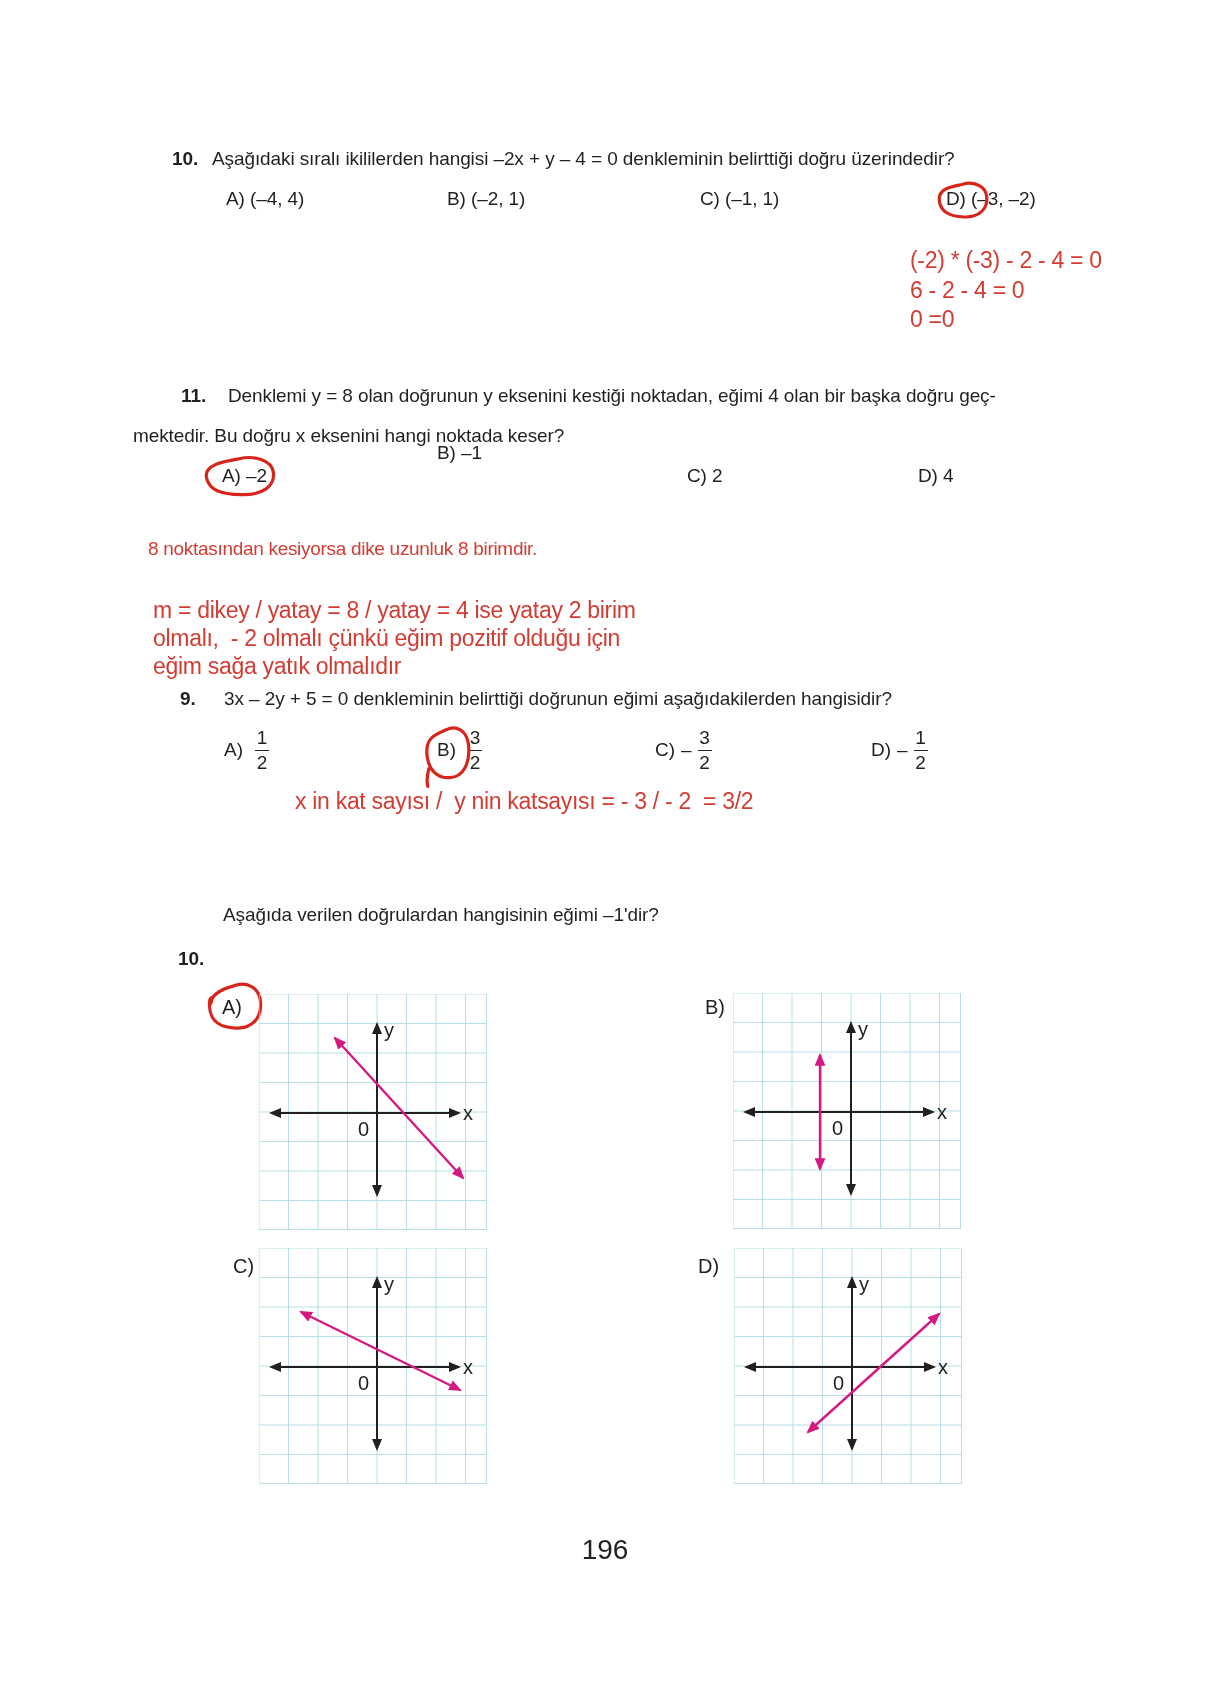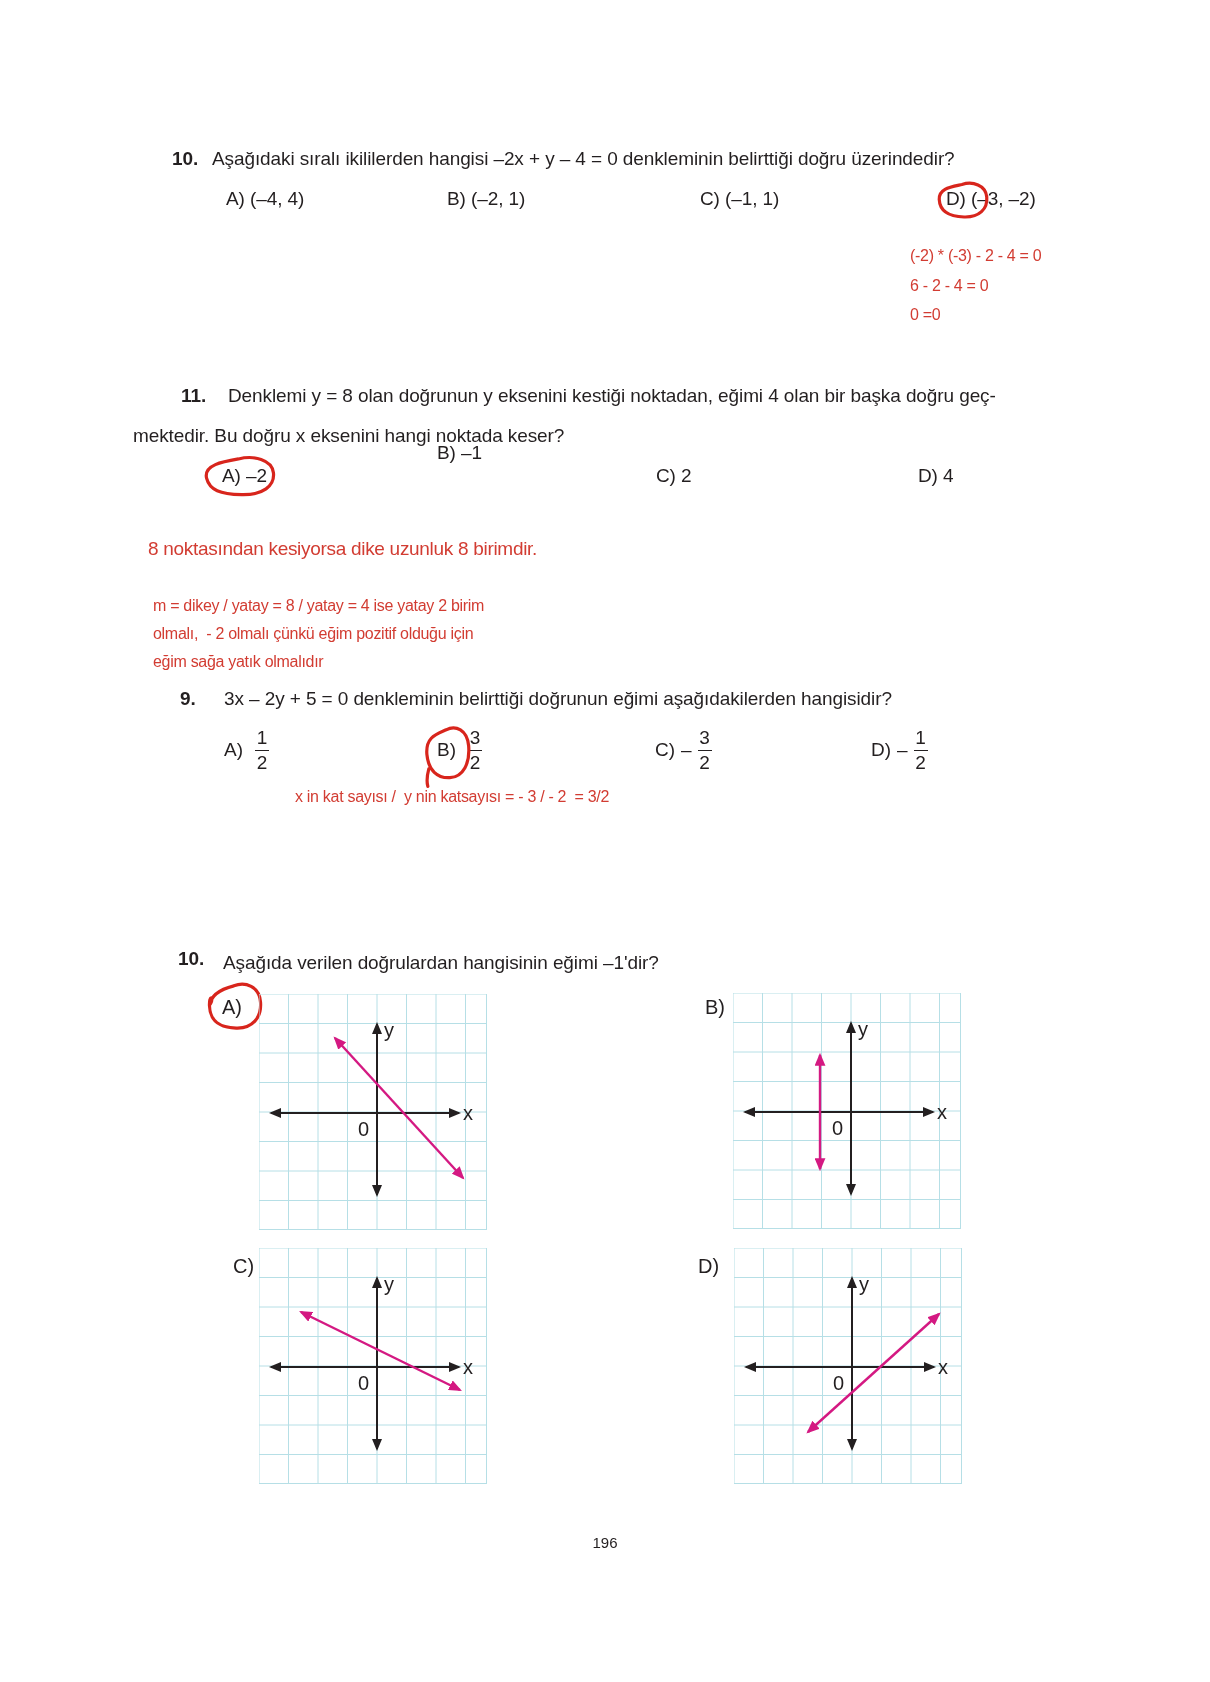--- a/index.html
+++ b/index.html
@@ -7,24 +7,24 @@
   body {
     position:relative;
     font-family:"Liberation Sans", sans-serif;
     color:var(--ink,#231f20);
     overflow:hidden;
   }
   .abs { position:absolute; white-space:pre; }
   .qnum  { font-size:19px; font-weight:bold; letter-spacing:-0.1px; }
   .qtext { font-size:19px; letter-spacing:-0.1px; }
   .opt   { font-size:19px; letter-spacing:-0.1px;text-align:center; }
-  .red   { color:var(--annotation-red,#d23c32); font-size:16px; letter-spacing:-0.3px; }
+  .red   { color:var(--annotation-red,#d23c32); font-size:23px; letter-spacing:-0.3px; }
   .red-lg{ font-size:19px; }
   .graph-label { font-size:20px; }
-  .pageno { font-size:15px; }
+  .pageno { font-size:28px; }
   .frac-opt { display:flex; align-items:center; gap:6px; font-size:19px; white-space:nowrap; }
   .frac { display:inline-flex; flex-direction:column; align-items:center; line-height:1.05; }
   .frac .den { border-top:1.6px solid var(--ink,#231f20); padding-top:2px; margin-top:2px; min-width:14px; text-align:center; }
   .frac .num { min-width:14px; text-align:center; }
   svg.graph { position:absolute; overflow:hidden; }
   svg.rough-circle { position:absolute; overflow:visible; }
   svg.rough-circle path {
     fill:none; stroke:var(--circle-red,#d8251c); stroke-width:3.2px;
     vector-effect:non-scaling-stroke; stroke-linecap:round;
   }
@@ -47,21 +47,21 @@
 <div class="abs red" style="left:910px;top:247px">(-2) * (-3) - 2 - 4 = 0</div>
 <div class="abs red" style="left:910px;top:277px">6 - 2 - 4 = 0</div>
 <div class="abs red" style="left:910px;top:306px">0 =0</div>
 
 <span class="abs qnum" style="left:181px;top:385px">11.</span>
 <span class="abs qtext" style="left:228px;top:385px">Denklemi y = 8 olan doğrunun y eksenini kestiği noktadan, eğimi 4 olan bir başka doğru geç-</span>
 <span class="abs qtext" style="left:133px;top:425px">mektedir. Bu doğru x eksenini hangi noktada keser?</span>
 
 <div class="abs opt" style="left:222px;top:465px"><span>A)</span> <span>–2</span></div>
 <div class="abs opt" style="left:437px;top:442px"><span>B)</span> <span>–1</span></div>
-<div class="abs opt" style="left:656px;top:465px"><span>C)</span> <span>2</span></div>
+<div class="abs opt" style="left:687px;top:465px"><span>C)</span> <span>2</span></div>
 <div class="abs opt" style="left:918px;top:465px"><span>D)</span> <span>4</span></div>
 
 <svg class="rough-circle" style="left:202px;top:454px;width:76px;height:44px" viewBox="0 0 100 80" preserveAspectRatio="none">
     <path d="M48,9 C68,2 92,10 94,34 C96,58 80,75 52,74 C24,73 10,66 6,44 C2,20 27,14 48,9 Z"></path>
   </svg>
 
 <div class="abs red red-lg" style="left:148px;top:538px">8 noktasından kesiyorsa dike uzunluk 8 birimdir.</div>
 <div class="abs red" style="left:153px;top:597px">m = dikey / yatay = 8 / yatay = 4 ise yatay 2 birim</div>
 <div class="abs red" style="left:153px;top:625px">olmalı,  - 2 olmalı çünkü eğim pozitif olduğu için</div>
 <div class="abs red" style="left:153px;top:653px">eğim sağa yatık olmalıdır</div>
@@ -102,21 +102,21 @@
     </span>
 </div>
 
 <svg class="rough-circle" style="left:424px;top:724px;width:48px;height:58px" viewBox="0 0 100 80" preserveAspectRatio="none">
     <path d="M46,8 C66,1 90,8 93,30 C96,54 82,73 54,74 C28,75 9,64 6,42 C3,18 26,14 46,8 M10,62 C6,72 5,79 8,86"></path>
   </svg>
 
 <div class="abs red" style="left:295px;top:788px">x in kat sayısı /  y nin katsayısı = - 3 / - 2  = 3/2</div>
 
 <span class="abs qnum" style="left:178px;top:948px">10.</span>
-<span class="abs qtext" style="left:223px;top:952px">Aşağıda verilen doğrulardan hangisinin eğimi –1'dir?</span>
+<span class="abs qtext" style="left:223px;top:904px">Aşağıda verilen doğrulardan hangisinin eğimi –1'dir?</span>
 
 <span class="abs graph-label" style="left:222px;top:996px">A)</span>
 <span class="abs graph-label" style="left:705px;top:996px">B)</span>
 <span class="abs graph-label" style="left:233px;top:1255px">C)</span>
 <span class="abs graph-label" style="left:698px;top:1255px">D)</span>
 
 <svg class="rough-circle" style="left:206px;top:980px;width:58px;height:52px" viewBox="0 0 100 80" preserveAspectRatio="none">
     <path d="M48,9 C68,2 92,10 94,34 C96,58 80,75 52,74 C24,73 7,64 6,40 C5,22 14,26 8,36 M6,40 C8,22 30,13 48,9"></path>
   </svg>
 

